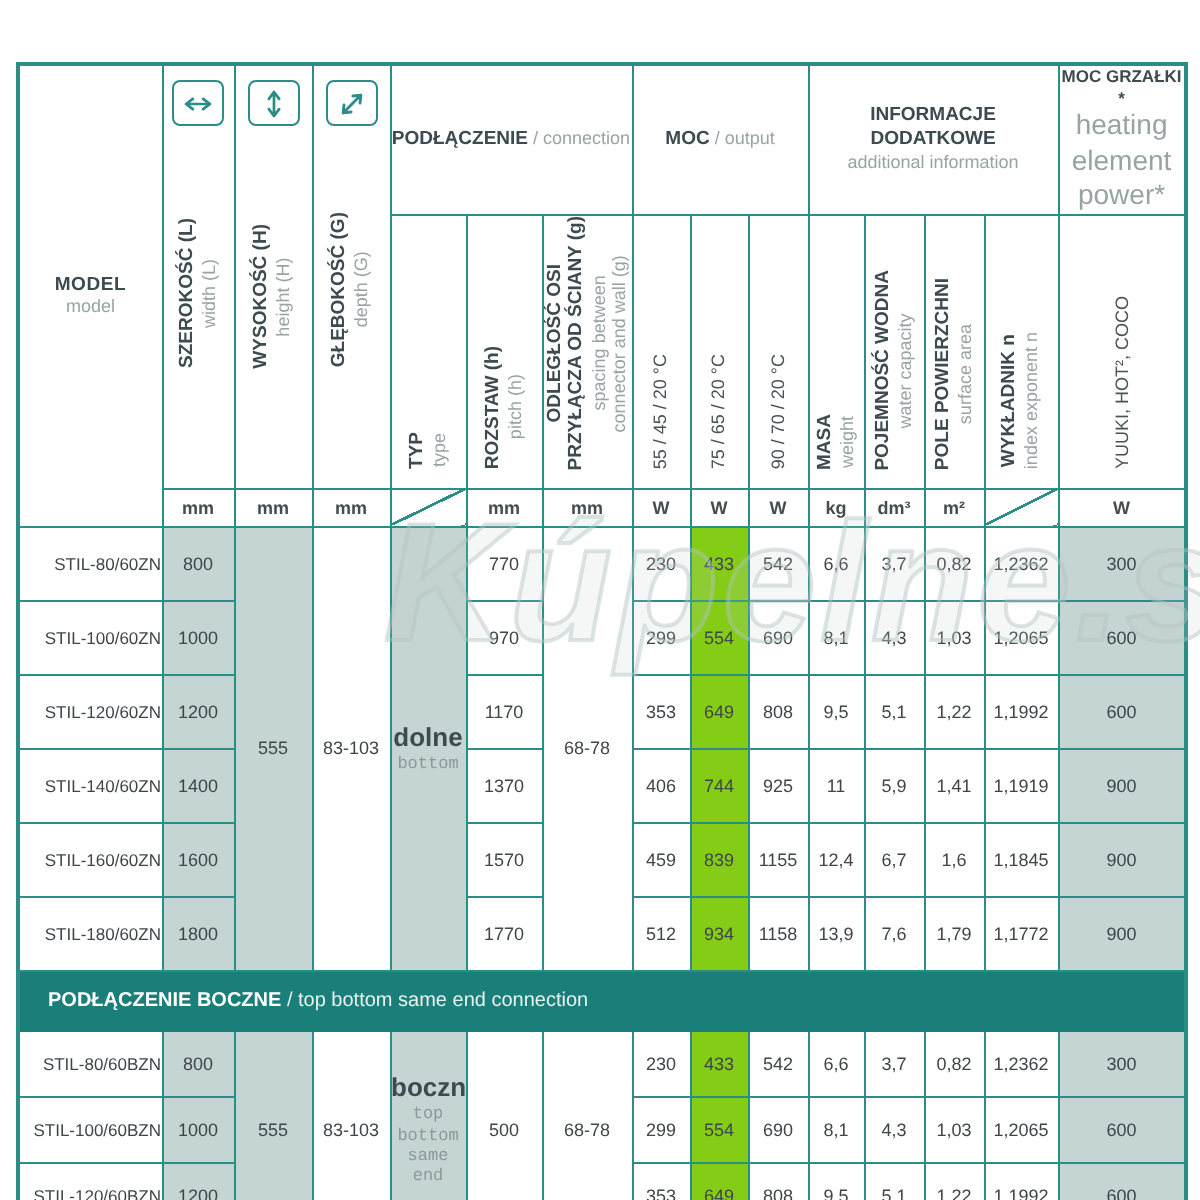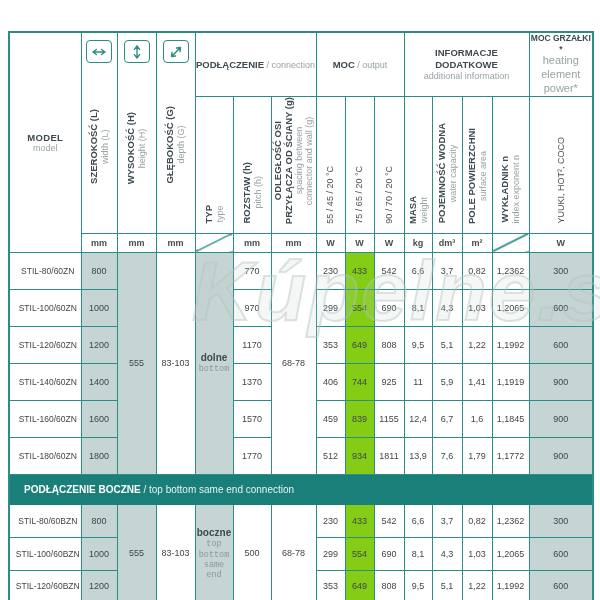--- a/index.html
+++ b/index.html
@@ -17,21 +17,21 @@
 
   
   .model-h .pl { display:block; font-weight:bold; color:#3d4a50; font-size:9.5px; letter-spacing:.3px; }
   .model-h .en { display:block; color:#98a3a3; font-size:9px; }
   .grp { vertical-align:middle; }
   .grp .pl { font-weight:bold; color:#3d4a50; font-size:9.5px; }
   .grp .en { color:#98a3a3; font-size:9px; }
   .grp .block { display:block; line-height:1.25; }
   .heater-h { font-size:8.5px; line-height:1.2; }
   .heater-h .pl { font-size:8.5px; }
-  .heater-h .en { font-size:11px; }
+  .heater-h .en { font-size:14px; }
 
   .dimh { vertical-align:top; }
   .dimwrap { height:159px; display:flex; flex-direction:column; align-items:center;
              justify-content:space-between; padding:7px 0 8px; }
   .iconbox { width:26px; height:23px; border:1.5px solid #2a8d86; border-radius:4px;
              display:flex; align-items:center; justify-content:center; }
   .iconbox svg { display:block; }
 
   .rotc { vertical-align:bottom; padding-bottom:7px; }
   .rot { display:inline-block; writing-mode:vertical-rl; transform:rotate(180deg);
@@ -44,22 +44,22 @@
   
   .rU td { height:19px; font-weight:600; color:#454d50; font-size:9px; }
   .diag { background-image:linear-gradient(to bottom right, transparent calc(50% - .7px),
           #2a8d86 calc(50% - .7px), #2a8d86 calc(50% + .7px), transparent calc(50% + .7px)); }
 
   
   .rA  td { height:60px; }
   .rB  td { height:101px; }
   .s1  td { height:37px; }
   .s2  td { height:33px; }
-  .modelcell { text-align:center; padding-left:5px; font-size:8.5px; color:#3f4649; }
-  .typecell .pl { display:block; font-weight:bold; color:#3d4a50; font-size:10px; line-height:1.25; }
+  .modelcell { text-align:right; padding-left:5px; font-size:8.5px; color:#3f4649; }
+  .typecell .pl { display:block; font-weight:bold; color:#3d4a50; font-size:13px; line-height:1.25; }
   .typecell .en { display:block; color:#8c9899; font-size:8.5px; line-height:1.2;font-family:Liberation Mono, monospace; }
 
   
   .band td { height:30px; background:#1a7e79; border-color:#1a7e79; text-align:left; padding-left:14px; }
   .band .pl { color:#ffffff; font-weight:bold; font-size:10px; }
   .band .en { color:#e8f2f1; font-size:10px; }
 
   .watermark { position:absolute; left:192px; top:243px; z-index:5; pointer-events:none;
                font-style:italic; font-weight:bold; font-size:84px; white-space:nowrap;
                color:rgba(190,205,203,0.16); -webkit-text-stroke:2px rgba(178,195,193,0.45);
@@ -279,21 +279,21 @@
     <td>1,6</td>
     <td>1,1845</td>
     <td class="sh">900</td>
   </tr>
   <tr class="s1">
     <td class="modelcell">STIL-180/60ZN</td>
     <td class="sh">1800</td>
     <td>1770</td>
     <td>512</td>
     <td class="shl">934</td>
-    <td>1811</td>
+    <td>1158</td>
     <td>13,9</td>
     <td>7,6</td>
     <td>1,79</td>
     <td>1,1772</td>
     <td class="sh">900</td>
   </tr>
 
   <tr class="band">
     <td colspan="15">
       <span class="pl">PODŁĄCZENIE BOCZNE</span><span class="en"> / top bottom same end connection</span>

